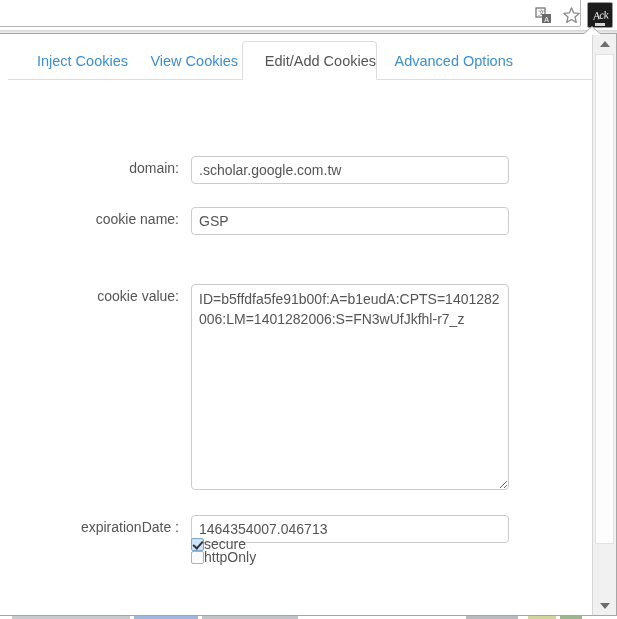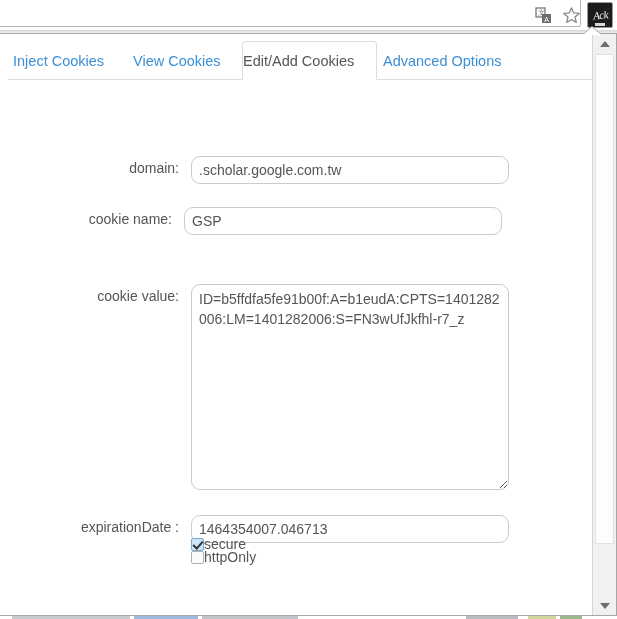--- a/index.html
+++ b/index.html
@@ -130,21 +130,21 @@
     height: 1px;
     background: #dddddd;
   }
   .tab {
     position: absolute;
     top: 7px;
     height: 39px;
     box-sizing: border-box;
     display: flex;
     align-items: center;
-    justify-content: flex-start;
+    justify-content: flex-end;
     font-size: 14.5px;
     color: #3b8fd4;
     cursor: pointer;
     white-space: nowrap;
   }
   .tab.active {
     color: #555555;
     background: #ffffff;
     border: 1px solid #dddddd;
     border-bottom: 1px solid #ffffff;
@@ -173,21 +173,21 @@
     font-size: 14px;
     color: #555555;
     padding-top: 4px;
     padding-right: 12px;
     box-sizing: border-box;
     white-space: nowrap;
   }
   .fld {
     box-sizing: border-box;
     border: 1px solid #cccccc;
-    border-radius: 9px;
+    border-radius: 4px;
     background: #ffffff;
     color: #555555;
     font-family: "Liberation Sans", sans-serif;
     font-size: 14px;
     padding: 4px 7px;
     outline: none;
   }
   .fld.text {
     width: 318px;
     height: 28px;
@@ -351,21 +351,21 @@
     </div>
   </div>
 
   <div class="form">
 
     <div class="row" style="left:71px; top:38px;">
       <div class="lbl">domain:</div>
       <input class="fld text" type="text" value=".scholar.google.com.tw" style="">
     </div>
 
-    <div class="row" style="left:64px; top:89px;">
+    <div class="row" style="left:71px; top:89px;">
       <div class="lbl">cookie name:</div>
       <input class="fld text" type="text" value="GSP" style="">
     </div>
 
     <div class="row" style="left:71px; top:166px;">
       <div class="lbl">cookie value:</div>
       <textarea class="fld area" style="">ID=b5ffdfa5fe91b00f:A=b1eudA:CPTS=1401282006:LM=1401282006:S=FN3wUfJkfhl-r7_z</textarea>
     </div>
 
     <div class="row" style="left:71px; top:397px;">

